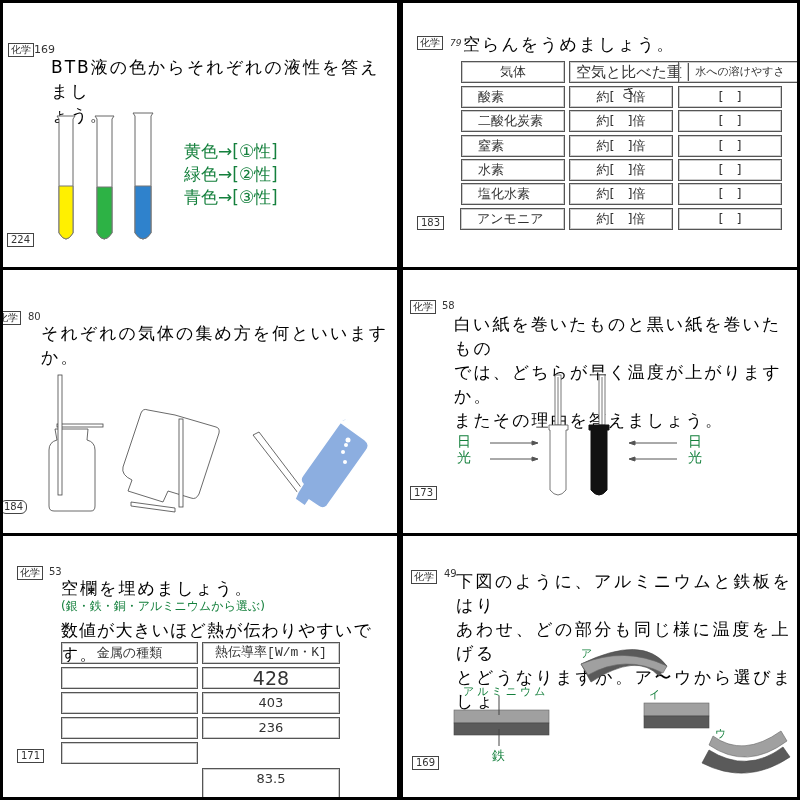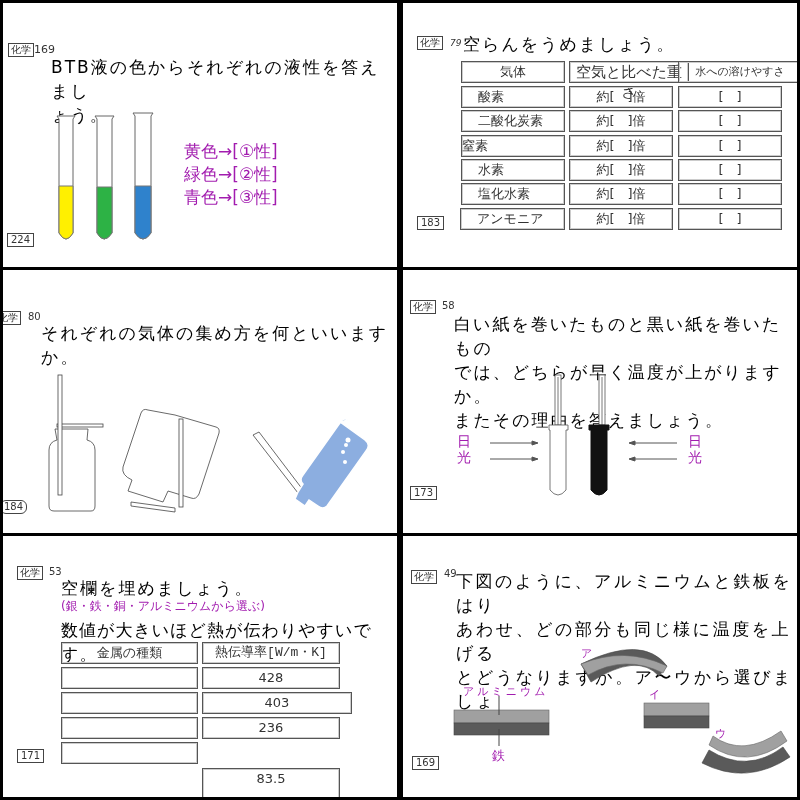--- a/index.html
+++ b/index.html
@@ -10,21 +10,21 @@
   .c2 { left: 403px; top: 3px; width: 394px; height: 264px; }
   .c3 { left: 3px; top: 270px; width: 394px; height: 263px; }
   .c4 { left: 403px; top: 270px; width: 394px; height: 263px; }
   .c5 { left: 3px; top: 536px; width: 394px; height: 261px; }
   .c6 { left: 403px; top: 536px; width: 394px; height: 261px; }
   .tag { position: absolute; font-size: 10px; border: 1px solid #444; padding: 0 2px; line-height: 12px; color: #333; background: #fff; }
   .num { position: absolute; font-size: 10px; color: #333; }
   .pageno { position: absolute; font-size: 10px; border: 1px solid #444; padding: 0 3px; line-height: 12px; color: #333; }
   .q { position: absolute; font-size: 17px; letter-spacing: 2px; line-height: 24px; color: #000000; }
   .cell { position: absolute; border: 1px solid #555; font-size: 12px; text-align: center; line-height: 20px; color: #333; box-shadow: 0 0 0 1px #ccc inset; }
-  .lbl { position: absolute; color: #a21caf; }
+  .lbl { position: absolute; color: #15803d; }
   svg { position: absolute; overflow: visible; }
 </style>
 </head>
 <body>
 
 <div class="card c1">
   <span class="tag" style="left:5px;top:40px;">化学</span>
   <span class="num" style="left:31px;top:40px;font-size:11px;">169</span>
   <div class="q" style="left:48px;top:52px;">
     <div>BTB液の色からそれぞれの液性を答えまし</div>
@@ -62,21 +62,21 @@
     <div class="cell" style="left:275px;top:58px;width:124px;height:22px;font-size:11px;">水への溶けやすさ</div>
 
     <div class="cell" style="left:58px;top:83px;width:104px;height:22px;text-align:left;padding-left:16px;font-size:13px;">酸素</div>
     <div class="cell" style="left:166px;top:83px;width:104px;height:22px;font-size:13px;">約[　]倍</div>
     <div class="cell" style="left:275px;top:83px;width:104px;height:22px;font-size:13px;">[　]</div>
 
     <div class="cell" style="left:58px;top:107px;width:104px;height:22px;text-align:left;padding-left:16px;font-size:13px;">二酸化炭素</div>
     <div class="cell" style="left:166px;top:107px;width:104px;height:22px;font-size:13px;">約[　]倍</div>
     <div class="cell" style="left:275px;top:107px;width:104px;height:22px;font-size:13px;">[　]</div>
 
-    <div class="cell" style="left:58px;top:132px;width:104px;height:22px;text-align:left;font-size:13px;">窒素</div>
+    <div class="cell" style="left:58px;top:132px;width:104px;height:22px;text-align:left;padding-left:16px;font-size:13px;">窒素</div>
     <div class="cell" style="left:166px;top:132px;width:104px;height:22px;font-size:13px;">約[　]倍</div>
     <div class="cell" style="left:275px;top:132px;width:104px;height:22px;font-size:13px;">[　]</div>
 
     <div class="cell" style="left:58px;top:156px;width:104px;height:22px;text-align:left;padding-left:16px;font-size:13px;">水素</div>
     <div class="cell" style="left:166px;top:156px;width:104px;height:22px;font-size:13px;">約[　]倍</div>
     <div class="cell" style="left:275px;top:156px;width:104px;height:22px;font-size:13px;">[　]</div>
 
     <div class="cell" style="left:58px;top:180px;width:104px;height:22px;text-align:left;padding-left:16px;font-size:13px;">塩化水素</div>
     <div class="cell" style="left:166px;top:180px;width:104px;height:22px;font-size:13px;">約[　]倍</div>
     <div class="cell" style="left:275px;top:180px;width:104px;height:22px;font-size:13px;">[　]</div>
@@ -163,24 +163,24 @@
   <span class="tag" style="left:14px;top:30px;">化学</span>
   <span class="num" style="left:46px;top:30px;font-size:10px;">53</span>
   <div class="q" style="left:58px;top:40px;">空欄を埋めましょう。</div>
   <div class="lbl" style="left:58px;top:62px;font-size:12px;">(銀・鉄・銅・アルミニウムから選ぶ)</div>
   <div class="q" style="left:58px;top:82px;letter-spacing:1px;">数値が大きいほど熱が伝わりやすいです。</div>
   <div>
     <div class="cell" style="left:58px;top:106px;width:137px;height:22px;font-size:13px;">金属の種類</div>
     <div class="cell" style="left:199px;top:106px;width:138px;height:22px;font-size:13px;font-family:Liberation Mono, monospace;">熱伝導率[W/m・K]</div>
 
     <div class="cell" style="left:58px;top:131px;width:137px;height:22px;"></div>
-    <div class="cell" style="left:199px;top:131px;width:138px;height:22px;font-size:13px;">428</div>
+    <div class="cell" style="left:199px;top:131px;width:138px;height:22px;font-size:19px;">428</div>
 
     <div class="cell" style="left:58px;top:156px;width:137px;height:22px;"></div>
-    <div class="cell" style="left:199px;top:156px;width:150px;height:22px;font-size:13px;">403</div>
+    <div class="cell" style="left:199px;top:156px;width:138px;height:22px;font-size:13px;">403</div>
 
     <div class="cell" style="left:58px;top:181px;width:137px;height:22px;"></div>
     <div class="cell" style="left:199px;top:181px;width:138px;height:22px;font-size:13px;">236</div>
 
     <div class="cell" style="left:58px;top:206px;width:137px;height:22px;"></div>
     <div class="cell" style="left:199px;top:206px;width:138px;height:40px;font-size:13px;margin-top:26px;">83.5</div>
   </div>
   <span class="pageno" style="left:14px;top:213px;">171</span>
 </div>
 

